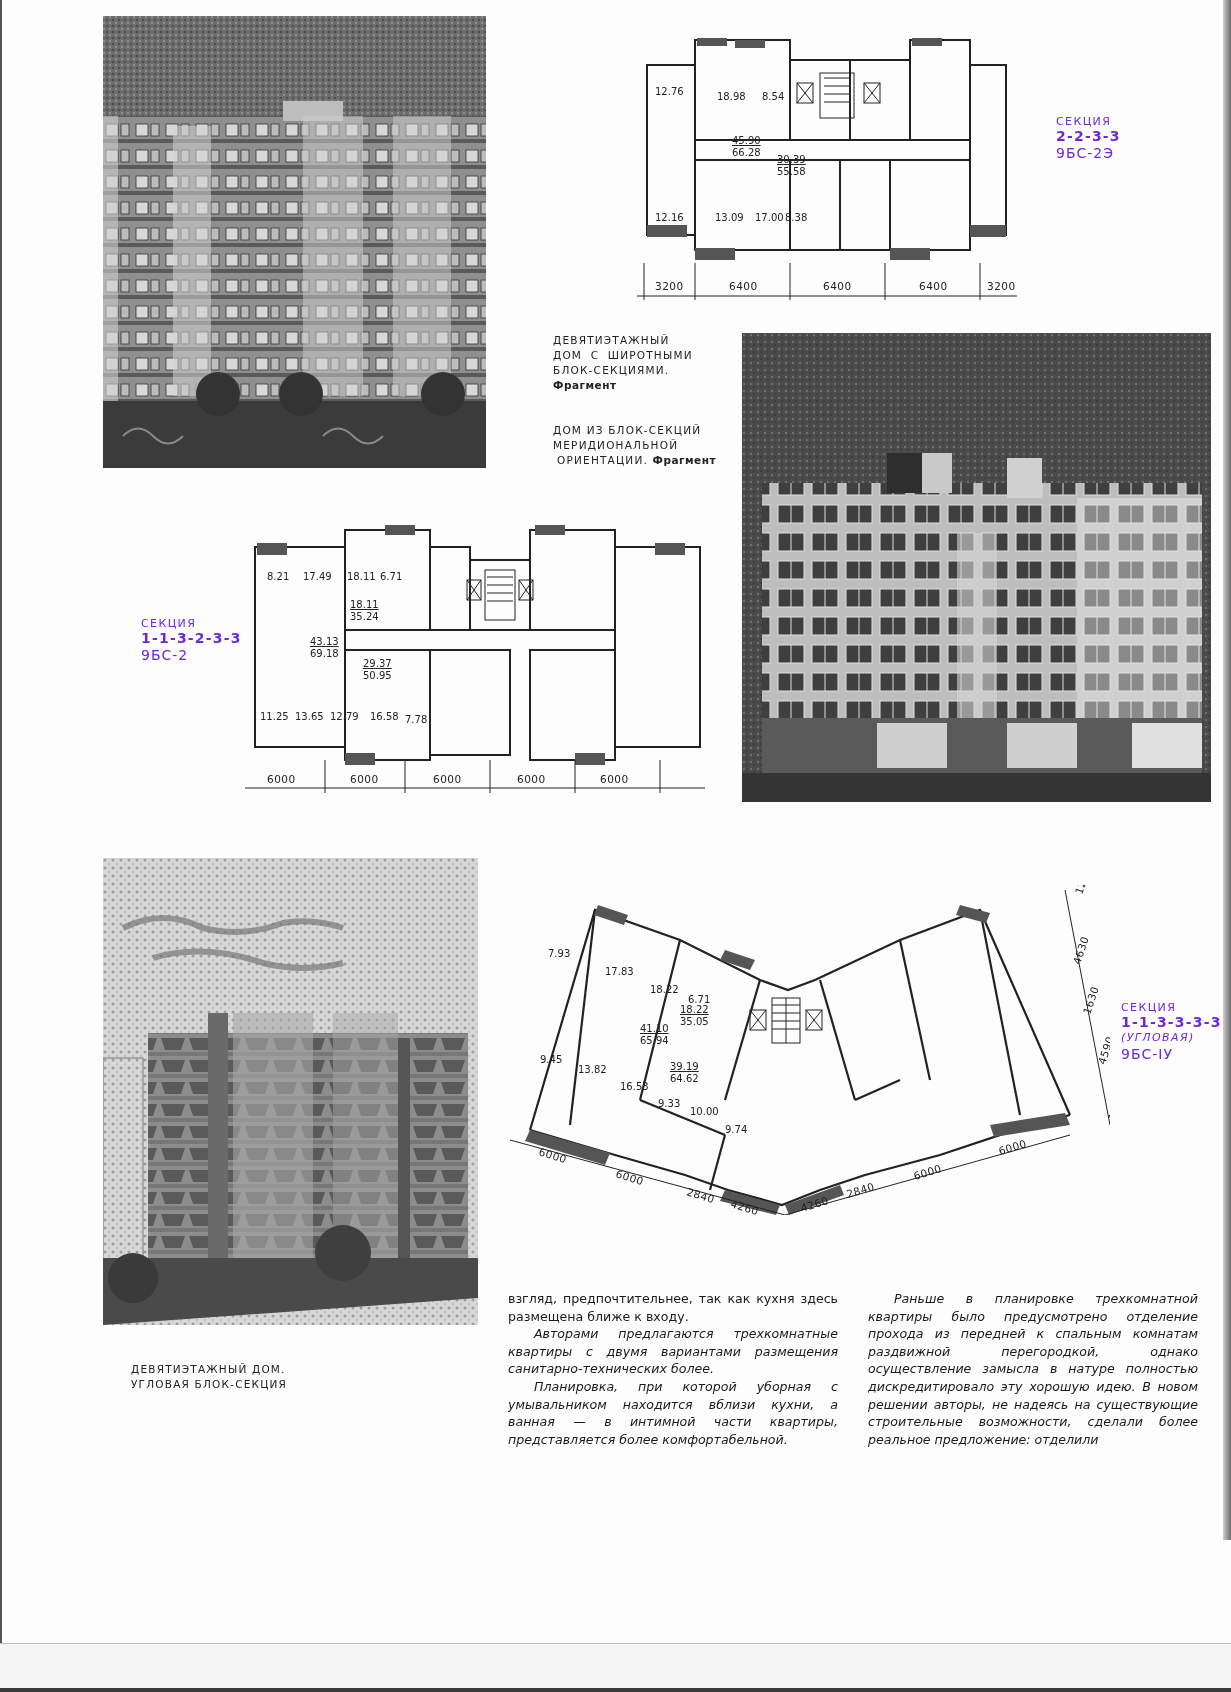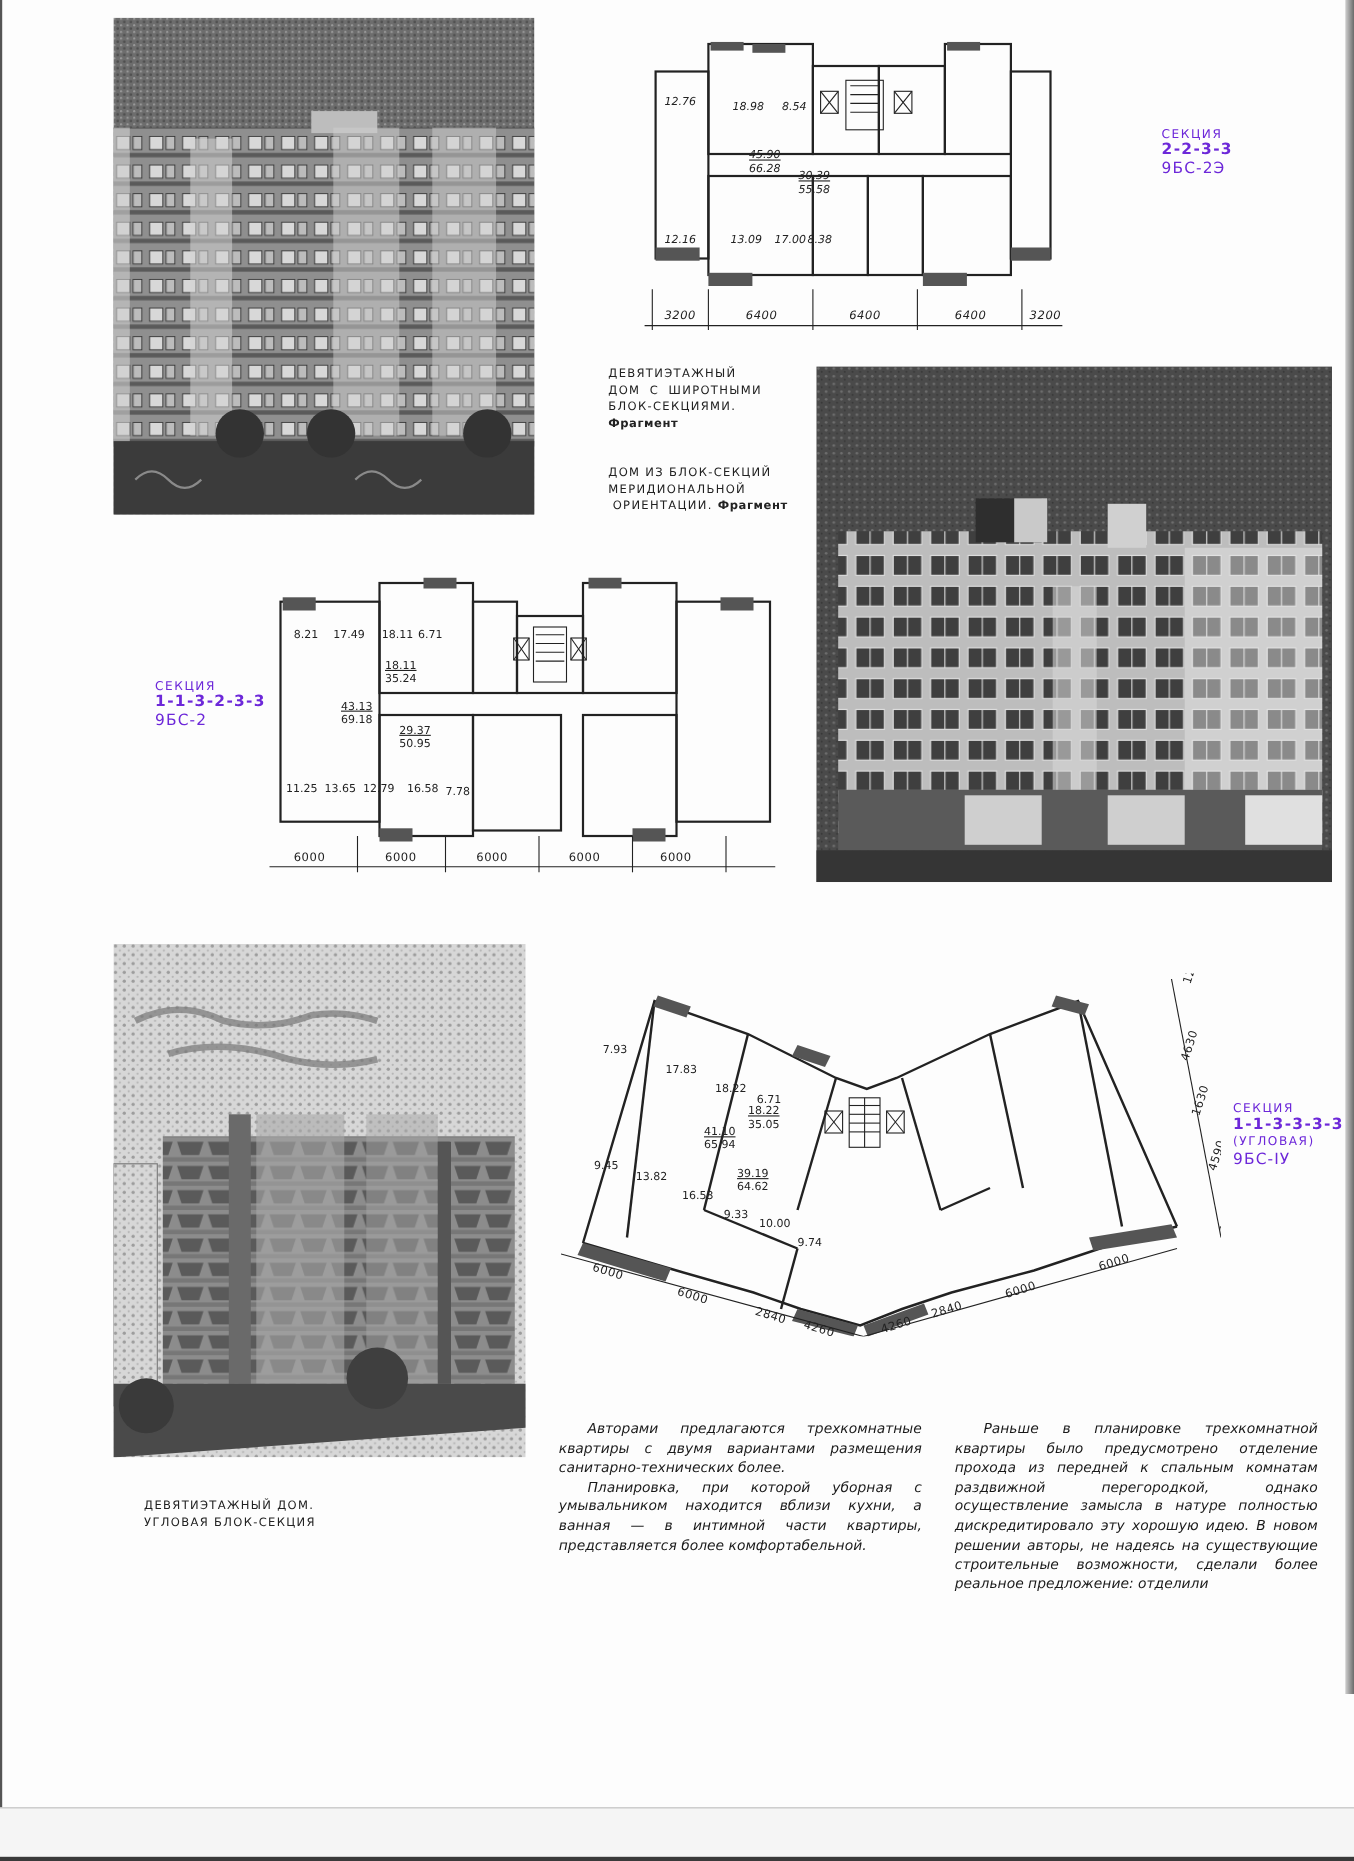--- a/index.html
+++ b/index.html
@@ -7,21 +7,21 @@
     width:1231px; height:1692px; position:relative; overflow:hidden;
     background:#fdfdfd; font-family:"DejaVu Sans", sans-serif; color:#1e1e1e;
   }
   .photo { position:absolute; overflow:hidden; }
   .photo svg { display:block; width:100%; height:100%; }
   .caption { position:absolute; font-size:10.5px; letter-spacing:1.2px; line-height:15px; color:#222; text-transform:uppercase; }
   .caption .bold { font-weight:bold; text-transform:none; letter-spacing:0.5px; }
   .section-label { position:absolute; color:#6d28d9; }
   .section-label .t1 { font-size:11px; letter-spacing:1.4px; line-height:15px; }
   .section-label .t2 { font-size:14px; font-weight:bold; letter-spacing:1.2px; line-height:15px; }
-  .section-label .t3 { font-size:11px; letter-spacing:1.4px; line-height:15px; }
+  .section-label .t3 { font-size:11px; letter-spacing:1.4px; line-height:15px;font-style:italic; }
   .section-label .t4 { font-size:14px; letter-spacing:1px; line-height:19px; }
   .plan { position:absolute; }
   .plan svg { display:block; width:100%; height:100%; }
   .room { font-family:"DejaVu Sans", sans-serif; font-size:10px; fill:#222; }
   .dim { font-family:"DejaVu Sans", sans-serif; font-size:10.5px; fill:#222; letter-spacing:0.5px; }
   .body-col { position:absolute; width:330px; font-size:12.6px; line-height:17.6px; text-align:justify; color:#1a1a1a; }
   .body-col p { margin:0; }
   .body-col p.indent { text-indent:26px;font-style:italic; }
   .edge-strip { position:absolute; right:0; top:0; width:8px; height:1540px; background:linear-gradient(90deg,#cfcfcf,#6a6a6a); }
   .bottom-band { position:absolute; left:0; right:0; top:1643px; height:49px; background:#f5f5f5; border-top:1px solid #bdbdbd; }
@@ -57,21 +57,21 @@
     <rect x="200" y="100" width="60" height="280" fill="#d0d0d0" opacity="0.5"></rect>
     <rect x="290" y="100" width="58" height="280" fill="#d0d0d0" opacity="0.5"></rect>
     <rect x="0" y="385" width="383" height="67" fill="#3b3b3b"></rect>
     <circle cx="115" cy="378" r="22" fill="#333"></circle>
     <circle cx="198" cy="378" r="22" fill="#333"></circle>
     <circle cx="340" cy="378" r="22" fill="#333"></circle>
     <path d="M20 420 q15 -15 30 0 q15 15 30 0 M220 420 q15 -15 30 0 q15 15 30 0" stroke="#8a8a8a" stroke-width="2" fill="none"></path>
   </svg>
 </div>
 
-<div class="plan" style="left:586px;top:38px;width:380px;height:262px;font-style:italic;">
+<div class="plan" style="left:637px;top:38px;width:380px;height:262px;">
   <svg viewBox="0 0 380 262">
     <g stroke="#222" stroke-width="2" fill="none">
       <rect x="10" y="27" width="48" height="170"></rect>
       <rect x="58" y="2" width="95" height="100"></rect>
       <rect x="58" y="122" width="95" height="90"></rect>
       <rect x="153" y="22" width="60" height="80"></rect>
       <rect x="153" y="122" width="50" height="90"></rect>
       <rect x="213" y="22" width="60" height="80"></rect>
       <rect x="203" y="122" width="50" height="90"></rect>
       <rect x="273" y="2" width="60" height="100"></rect>
@@ -355,20 +355,21 @@
 </div>
 
 <div class="section-label" style="left:1121px;top:1000px;">
   <div class="t1">СЕКЦИЯ</div>
   <div class="t2">1-1-3-3-3-3</div>
   <div class="t3">(УГЛОВАЯ)</div>
   <div class="t4">9БС-IУ</div>
 </div>
 
 <div class="body-col" style="left:508px;top:1290px;">
+  <p>взгляд, предпочтительнее, так как кухня здесь размещена ближе к входу.</p>
   <p class="indent">Авторами предлагаются трехкомнатные квартиры с двумя вариантами размещения санитарно-технических более.</p>
   <p class="indent">Планировка, при которой уборная с умывальником находится вблизи кухни, а ванная — в интимной части квартиры, представляется более комфортабельной.</p>
 </div>
 
 <div class="body-col" style="left:868px;top:1290px;">
   <p class="indent">Раньше в планировке трехкомнатной квартиры было предусмотрено отделение прохода из передней к спальным комнатам раздвижной перегородкой, однако осуществление замысла в натуре полностью дискредитировало эту хорошую идею. В новом решении авторы, не надеясь на существующие строительные возможности, сделали более реальное предложение: отделили</p>
 </div>
 
 <div class="bottom-band"></div>
 <div class="bottom-line"></div>

